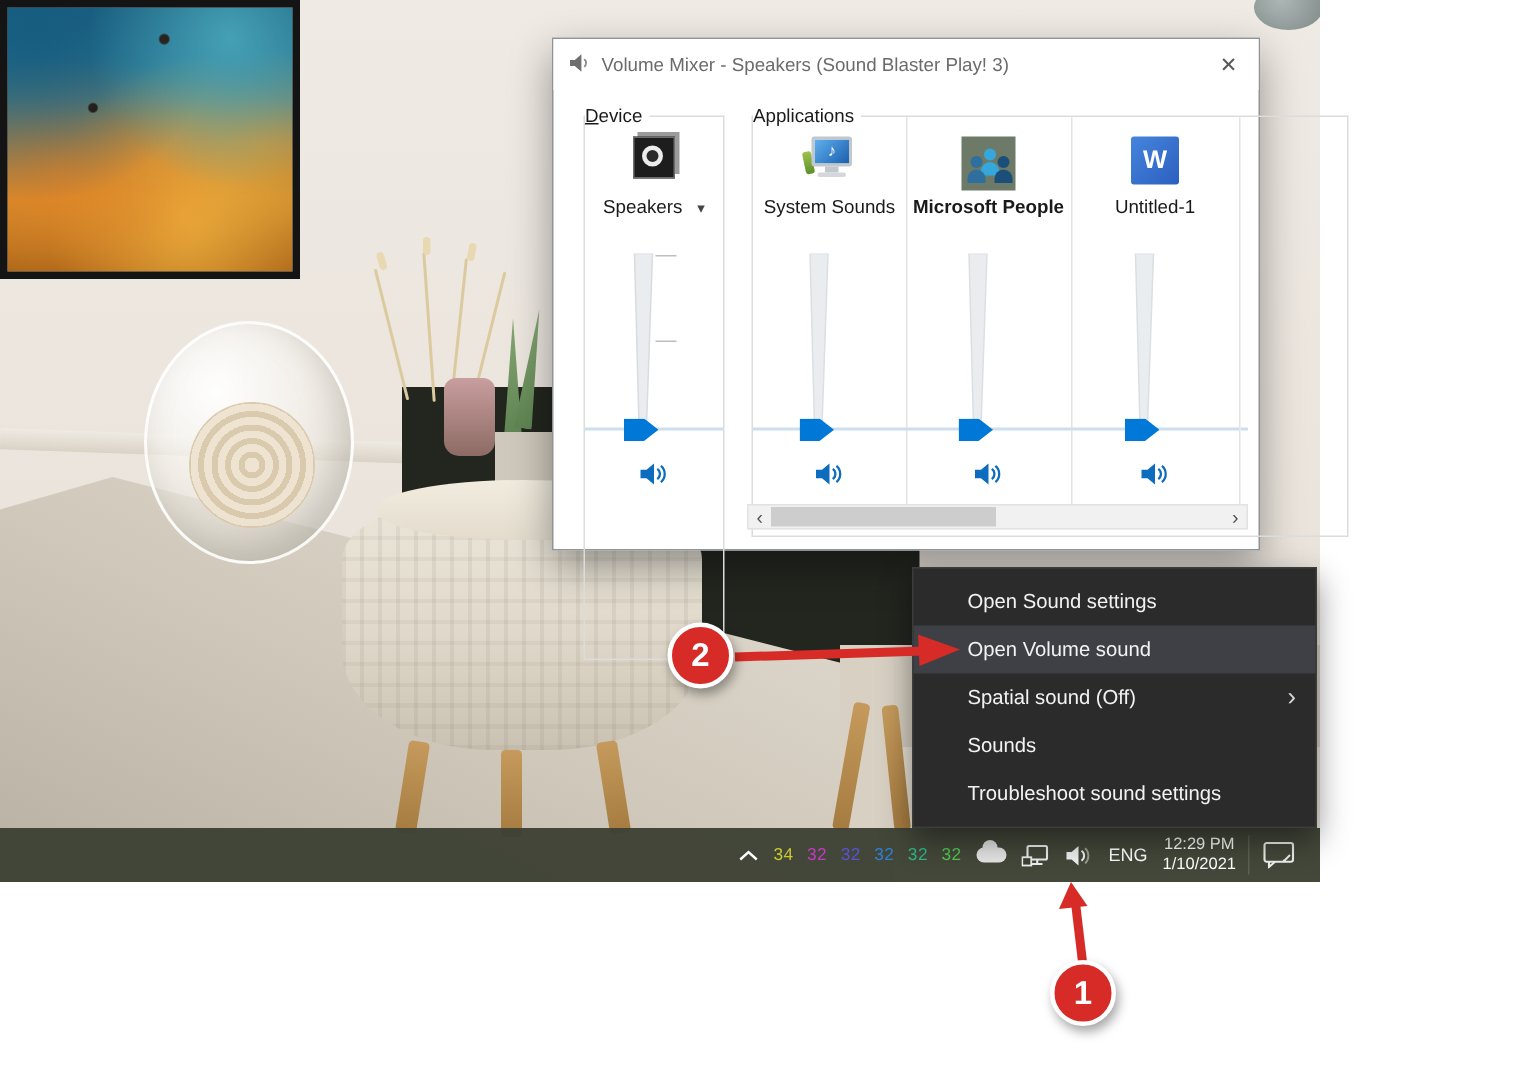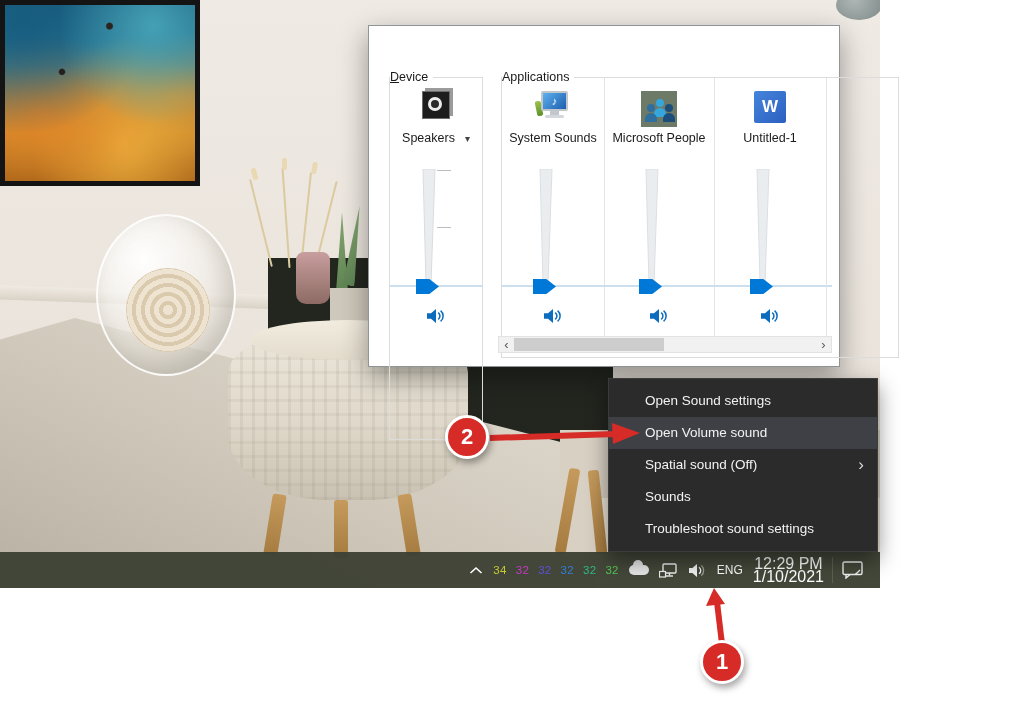--- a/index.html
+++ b/index.html
@@ -111,21 +111,21 @@
   .menu-item.hl { background:#3f4045; }
   .submenu-chev { position:absolute; right:13px; top:0; color:#d8d8d8; font-size:17px; }
 
   
   #taskbar { position:absolute; left:0; top:552px; width:880px; height:36px; background:rgba(62,66,53,.97); z-index:15;
     display:flex; align-items:center; }
   .tray { position:absolute; right:56px; height:36px; display:flex; align-items:center; gap:10px; color:#fff; }
   .sensors { display:flex; gap:9px; font-size:11.5px; }
   .sensor { letter-spacing:.3px; }
   .eng { font-size:12px; color:#fff; }
-  .clock { font-size:16px; text-align:center; line-height:13px; color:#fff; }
+  .clock { font-size:11px; text-align:center; line-height:13px; color:#fff; }
   .tb-sep { position:absolute; right:47px; top:5px; width:1px; height:26px; background:#5d6153; }
   .action-center { position:absolute; right:16px; top:9px; }
   .cloud { position:relative; width:20px; height:10px; background:#e6e6e6; border-radius:8px; }
   .cloud::before { content:""; position:absolute; left:4px; top:-5px; width:10px; height:10px; border-radius:50%; background:#e6e6e6; }
 
   
   .step-circle { position:absolute; width:44px; height:44px; border-radius:50%; background:#d62b26;
     border:3px solid #ffffff; box-shadow:2px 4px 7px rgba(0,0,0,.35); color:#fff; font-weight:bold; font-size:22px;
     display:flex; align-items:center; justify-content:center; z-index:31; }
   #step2 { left:445px; top:415px; }
@@ -163,20 +163,28 @@
     <div class="pouf"></div>
     <div class="pouf-top"></div>
     <div class="leg" style="left:268px;top:494px;width:14px;height:62px;transform:rotate(9deg);"></div>
     <div class="leg" style="left:334px;top:500px;width:14px;height:58px;"></div>
     <div class="leg" style="left:402px;top:494px;width:14px;height:62px;transform:rotate(-9deg);"></div>
     <div class="leg" style="left:562px;top:468px;width:11px;height:86px;transform:rotate(10deg);"></div>
     <div class="leg" style="left:592px;top:470px;width:11px;height:84px;transform:rotate(-6deg);"></div>
   </div>
 
   <div id="mixer">
+    <div class="titlebar">
+      <svg class="title-icon" width="16" height="14" viewBox="0 0 16 14">
+        <path d="M1 5 h3.2 L8.6 1.2 v11.6 L4.2 9 H1 z" fill="#6f6f6f"></path>
+        <path d="M10.5 4.4 a3.4 3.4 0 0 1 0 5.2" stroke="#8a8a8a" fill="none" stroke-width="1.2"></path>
+      </svg>
+      <span class="title-text">Volume Mixer - Speakers (Sound Blaster Play! 3)</span>
+      <div class="close-btn">✕</div>
+    </div>
 
     <div class="groupbox" id="gb-device">
       <span class="group-label"><span class="ak">D</span><span>evice</span></span>
     </div>
     <div class="groupbox" id="gb-apps">
       <span class="group-label">Applications</span>
       <div class="col-sep" style="left:102px;height:258px;"></div>
       <div class="col-sep" style="left:212px;height:258px;"></div>
       <div class="col-sep" style="left:324px;height:258px;"></div>
     </div>
@@ -225,21 +233,21 @@
       </div>
       <div class="mute-wrap">
           <svg width="22" height="18" viewBox="0 0 22 18">
         <path d="M2 6.2 h4 L11 2 v14 L6 11.8 H2 z" fill="#0c6cbe"></path>
         <path d="M13.2 5.6 a4.2 4.2 0 0 1 0 6.8" stroke="#0c6cbe" fill="none" stroke-width="1.5"></path>
         <path d="M15.6 3.6 a7 7 0 0 1 0 10.8" stroke="#0c6cbe" fill="none" stroke-width="1.5"></path>
       </svg>
         </div>
     </div>
 
-    <div class="channel" style="left:235px;width:110px;">
+    <div class="channel" style="left:235px;width:110px;font-weight:bold;">
       <div class="ch-icon-wrap">
           <div class="people-icon">
         <div class="person p2" style="left:13px;top:8px;">
               <div class="head"></div>
               <div class="body"></div>
             </div>
         <div class="person p1" style="left:4px;top:13px;">
               <div class="head"></div>
               <div class="body"></div>
             </div>

